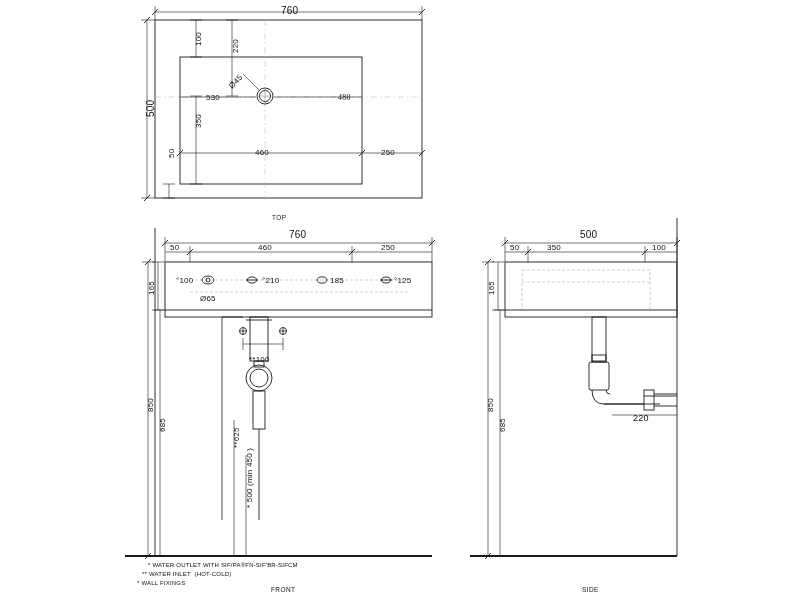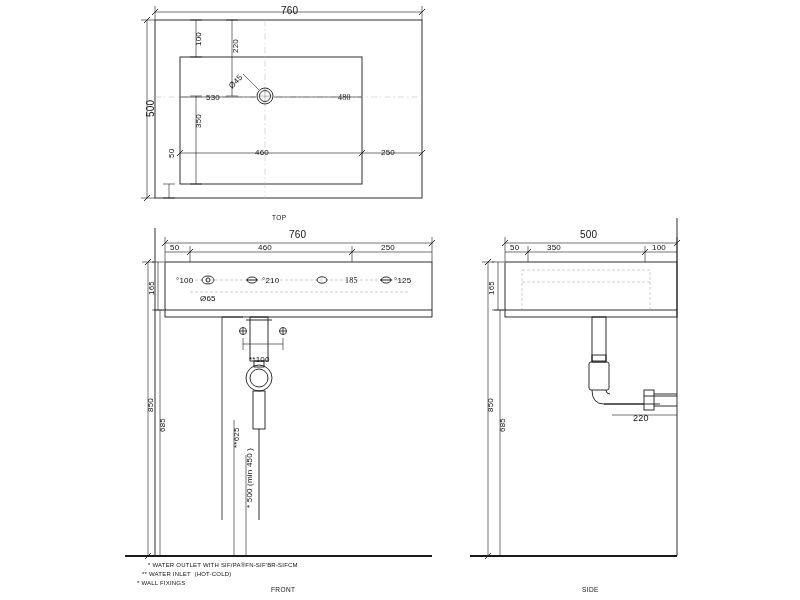--- a/index.html
+++ b/index.html
@@ -285,21 +285,21 @@
   <div class="lbl view" style="left:272px; top:213px;">TOP</div>
 
   <div class="lbl" style="left:289px; top:230px; font-size:10px;">760</div>
   <div class="lbl" style="left:170px; top:243px;">50</div>
   <div class="lbl" style="left:258px; top:243px;">460</div>
   <div class="lbl" style="left:381px; top:243px;">250</div>
   <div class="lbl vert" style="left:147px; top:295px;">165</div>
   <div class="lbl" style="left:176px; top:276px;">°100</div>
   <div class="lbl" style="left:200px; top:262px;margin-top:32px;">Ø65</div>
   <div class="lbl" style="left:262px; top:276px;">°210</div>
-  <div class="lbl" style="left:345px; top:276px;font-family:Liberation Serif, serif;">185</div>
+  <div class="lbl" style="left:330px; top:276px;">185</div>
   <div class="lbl" style="left:394px; top:276px;">°125</div>
   <div class="lbl" style="left:249px; top:339px;margin-top:16px;">**100</div>
   <div class="lbl vert" style="left:146px; top:412px;">850</div>
   <div class="lbl vert" style="left:158px; top:432px;">685</div>
   <div class="lbl vert" style="left:232px; top:448px;">**625</div>
   <div class="lbl vert" style="left:245px; top:508px;">* 500 (min 450 )</div>
   <div class="lbl view" style="left:271px; top:585px;">FRONT</div>
 
   <div class="lbl" style="left:580px; top:230px; font-size:10px;">500</div>
   <div class="lbl" style="left:510px; top:243px;">50</div>

